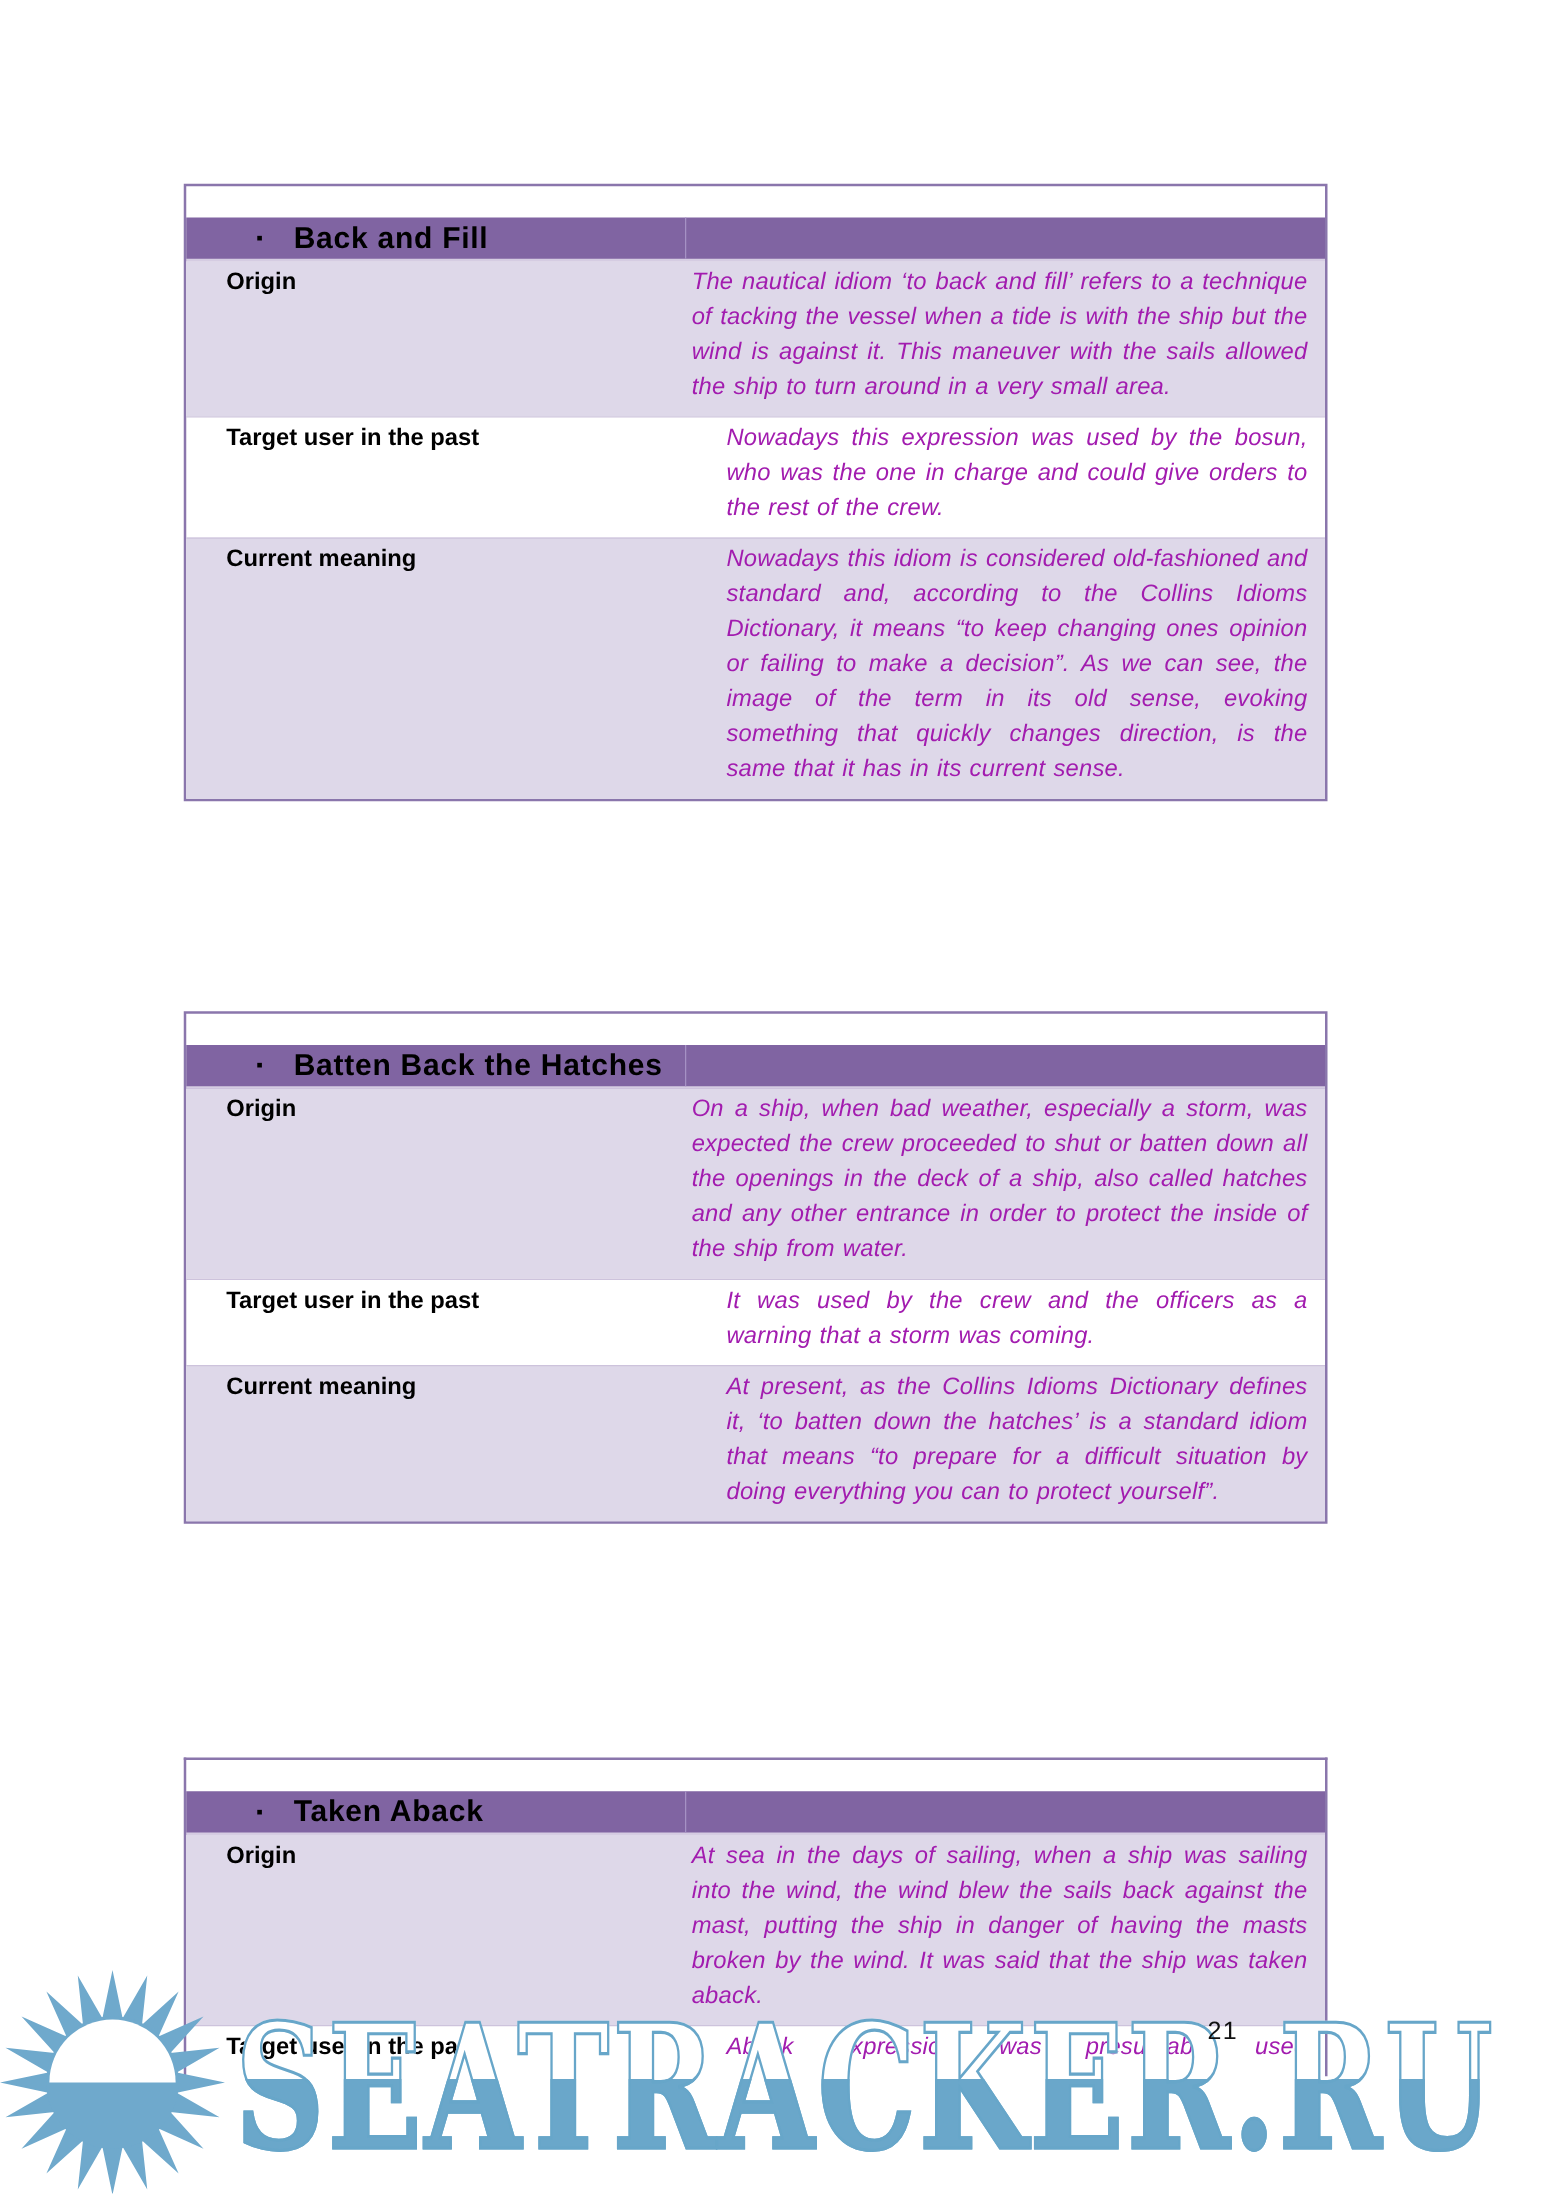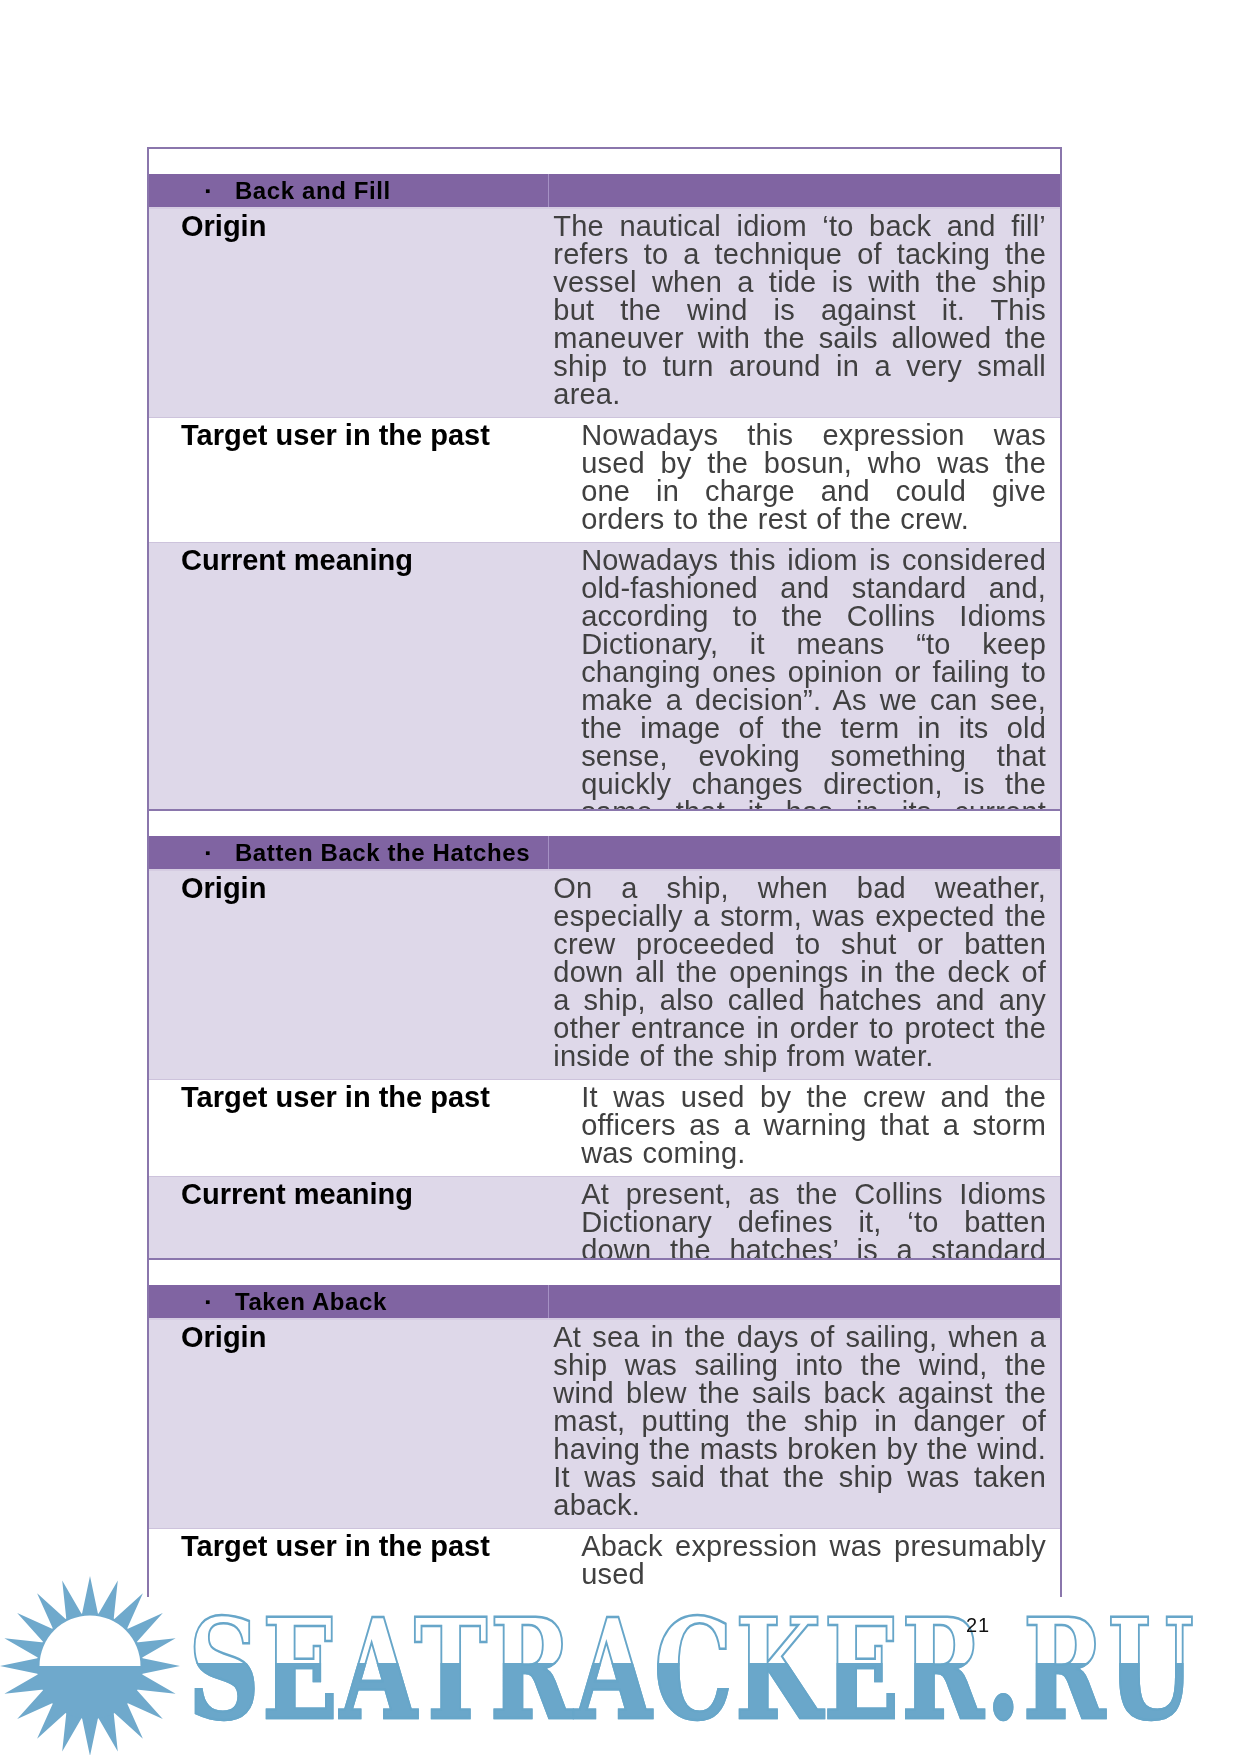--- a/index.html
+++ b/index.html
@@ -7,38 +7,38 @@
     position:relative; width:1240px; height:1755px; background:#ffffff;
     font-family:"Liberation Sans", sans-serif; overflow:hidden;
   }
   .idiom-table {
     position:absolute; left:147px; width:915px; box-sizing:border-box;
     border:2px solid #8a76ac; background:#ffffff;
   }
   .idiom-table.cut { border-bottom:none; }
   .t1 { top:147px; }
   .t2 { top:809px; }
-  .t3 { top:1258px; }
+  .t3 { top:1406px; }
   .thead {
     display:flex; background:#8064a2; border-bottom:2px solid #d5cce2;
     color:#000; font-weight:bold; font-size:24px; line-height:31px; letter-spacing:0.6px;margin-top:25px;
   }
   .th-left { width:399px; box-sizing:border-box; padding:1px 0 1px 56px; }
   .th-right { flex:1; border-left:1px solid #a591c4; }
   .bullet { font-size:15px; vertical-align:3px; margin-right:24px; }
-  .trow { display:flex; font-size:29px; line-height:28px;justify-content:flex-end; }
+  .trow { display:flex; font-size:19px; line-height:28px;justify-content:flex-end; }
   .trow + .trow { border-top:1px solid #cdc3dc;gap:48px; }
   .band { background:#ded8e9; }
   .cell-label {
     width:399px; box-sizing:border-box; padding:3px 8px 9px 32px;
     font-weight:bold; color:#000;
   }
   .cell-text {
     width:516px; box-sizing:border-box; padding:3px 14px 9px 7px;
-    text-align:justify; color:#404040; letter-spacing:0.2px; word-spacing:1px;
+    text-align:justify; color:#a21caf; letter-spacing:0.2px; word-spacing:1px;font-style:italic;
   }
   .justify-last { text-align-last:justify; }
   
   .wm-sun { position:absolute; left:-6px; top:1570px; }
   .wm-text {
     position:absolute; left:188px; top:1601px;
     font-family:"DejaVu Serif", serif; font-weight:700;
     font-size:138px; line-height:1; letter-spacing:3px; white-space:nowrap;
     transform:scaleX(0.72); transform-origin:0 0;
     background:linear-gradient(180deg,#ffffff 0%,#ffffff 45%,#6aa7ca 45%,#6aa7ca 100%);

